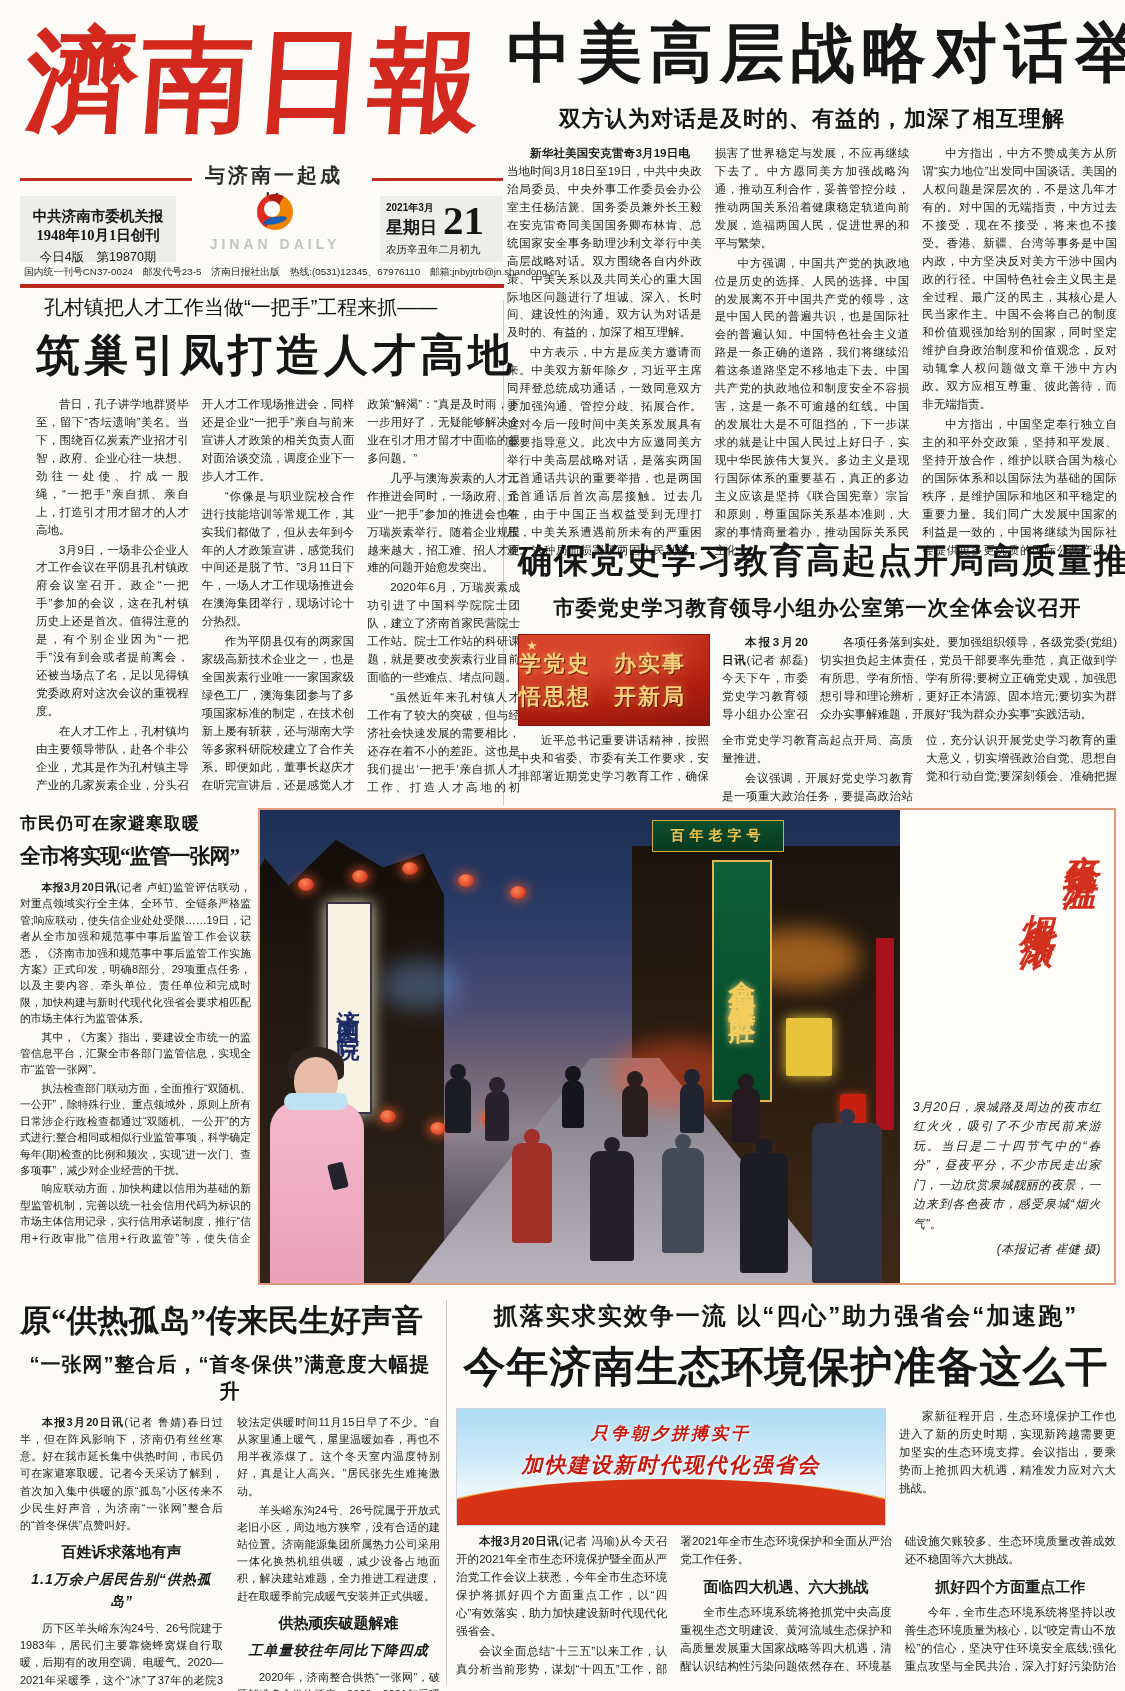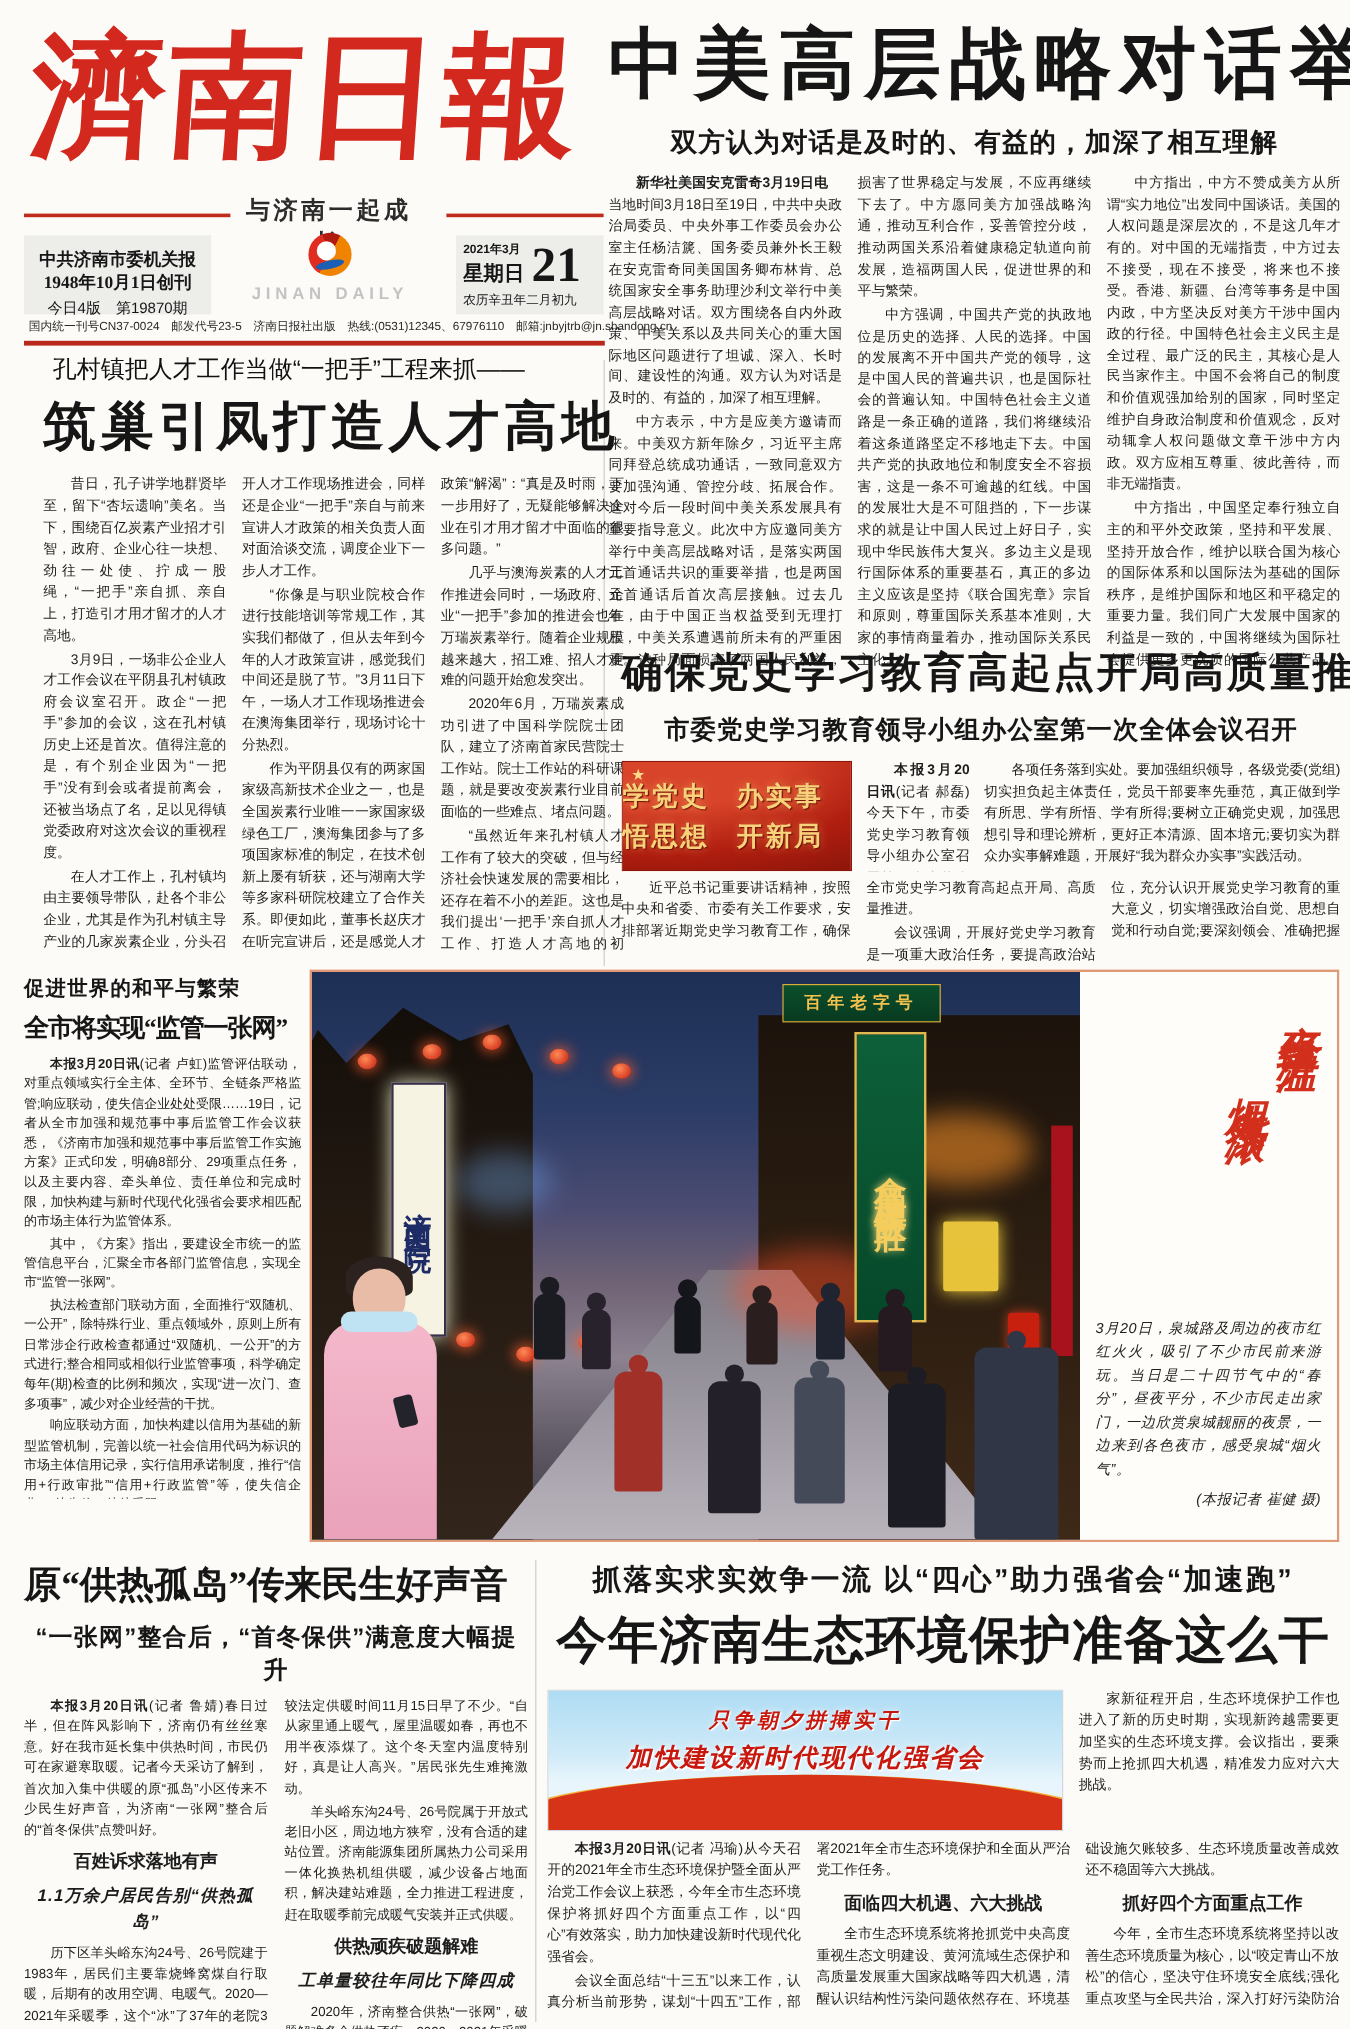--- a/index.html
+++ b/index.html
@@ -299,21 +299,21 @@
         <span>烟火气渐浓</span>
       </div>
       <div class="pcap-text">
         <span>3月20日，泉城路及周边的夜市红红火火，吸引了不少市民前来游玩。当日是二十四节气中的“春分”，昼夜平分，不少市民走出家门，一边欣赏泉城靓丽的夜景，一边来到各色夜市，感受泉城“烟火气”。</span>
         <div class="pcap-credit">(本报记者 崔健 摄)</div>
       </div>
     </div>
   </div>
 
   <div class="abs regu">
-    <div class="rg-kick">促进世界的和平与繁荣</div>
+    <div class="rg-kick">市民仍可在家避寒取暖</div>
     <div class="rg-head">全市将实现“监管一张网”</div>
     <div class="rg-body art">
         <p><b>本报3月20日讯</b>(记者 卢虹)监管评估联动，对重点领域实行全主体、全环节、全链条严格监管;响应联动，使失信企业处处受限……19日，记者从全市加强和规范事中事后监管工作会议获悉，《济南市加强和规范事中事后监管工作实施方案》正式印发，明确8部分、29项重点任务，以及主要内容、牵头单位、责任单位和完成时限，加快构建与新时代现代化强省会要求相匹配的市场主体行为监管体系。</p>
         <p>其中，《方案》指出，要建设全市统一的监管信息平台，汇聚全市各部门监管信息，实现全市“监管一张网”。</p>
         <p>执法检查部门联动方面，全面推行“双随机、一公开”，除特殊行业、重点领域外，原则上所有日常涉企行政检查都通过“双随机、一公开”的方式进行;整合相同或相似行业监管事项，科学确定每年(期)检查的比例和频次，实现“进一次门、查多项事”，减少对企业经营的干扰。</p>
         <p>响应联动方面，加快构建以信用为基础的新型监管机制，完善以统一社会信用代码为标识的市场主体信用记录，实行信用承诺制度，推行“信用+行政审批”“信用+行政监管”等，使失信企业“一处失信、处处受限”。</p>
       </div>
   </div>
 
   <div class="abs heating">

